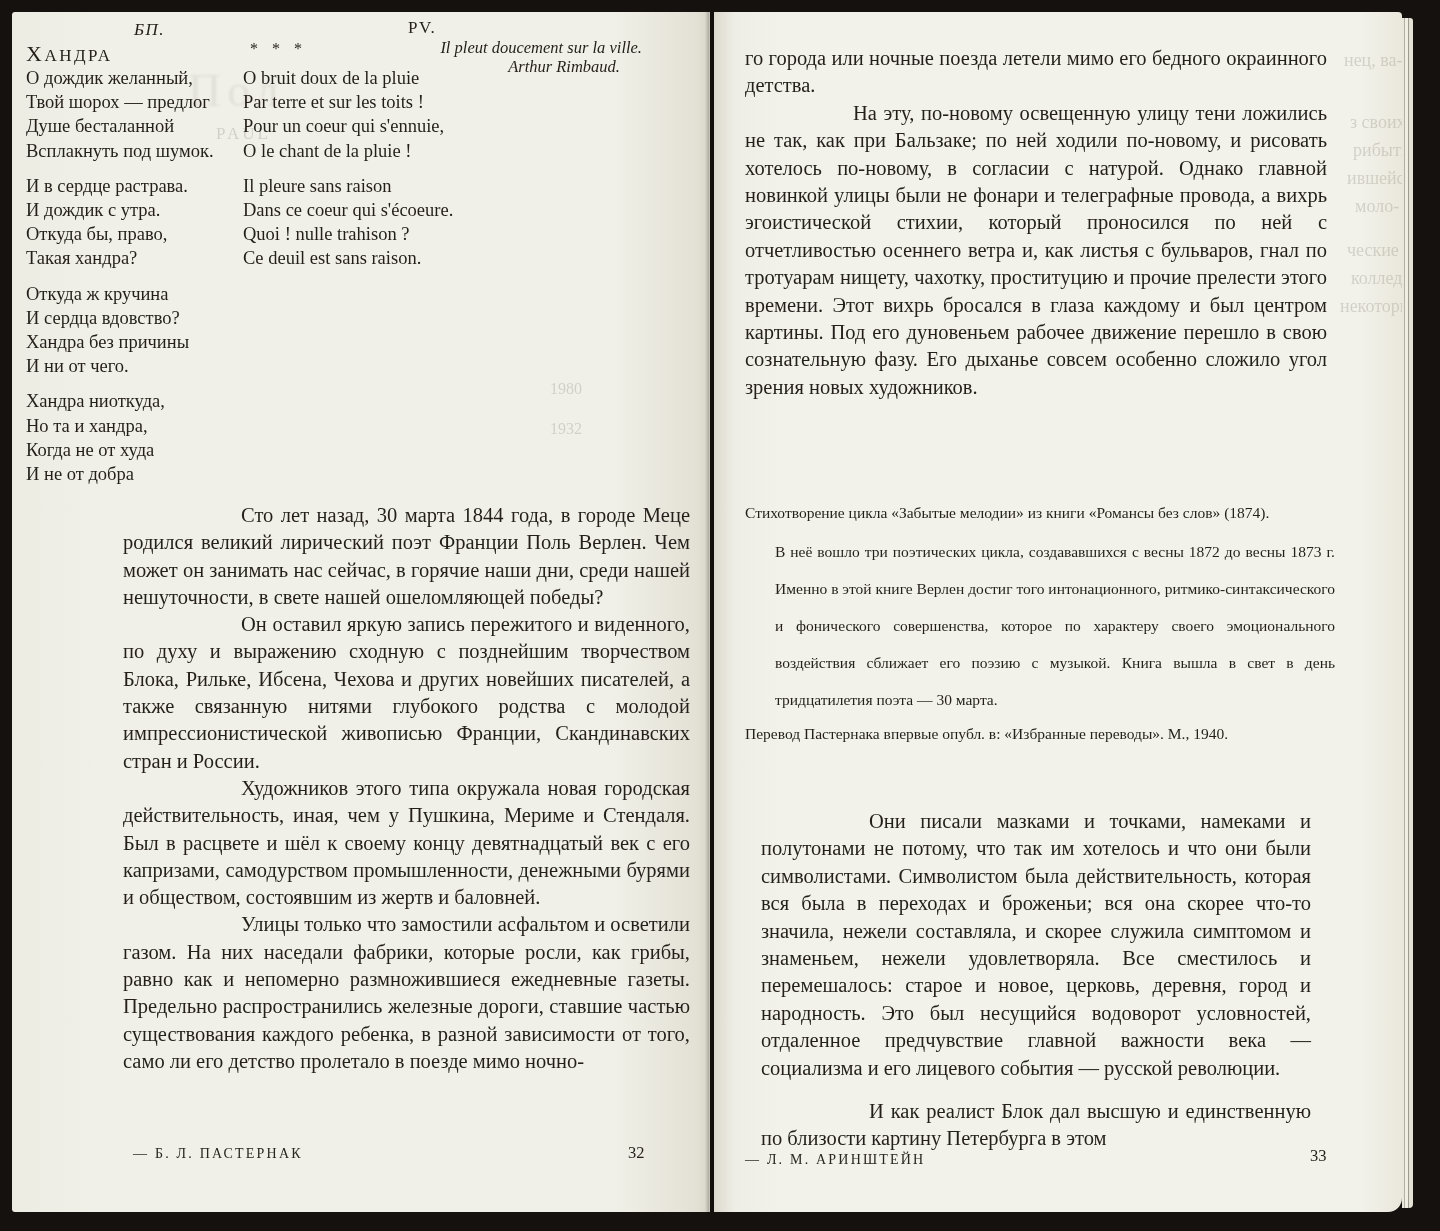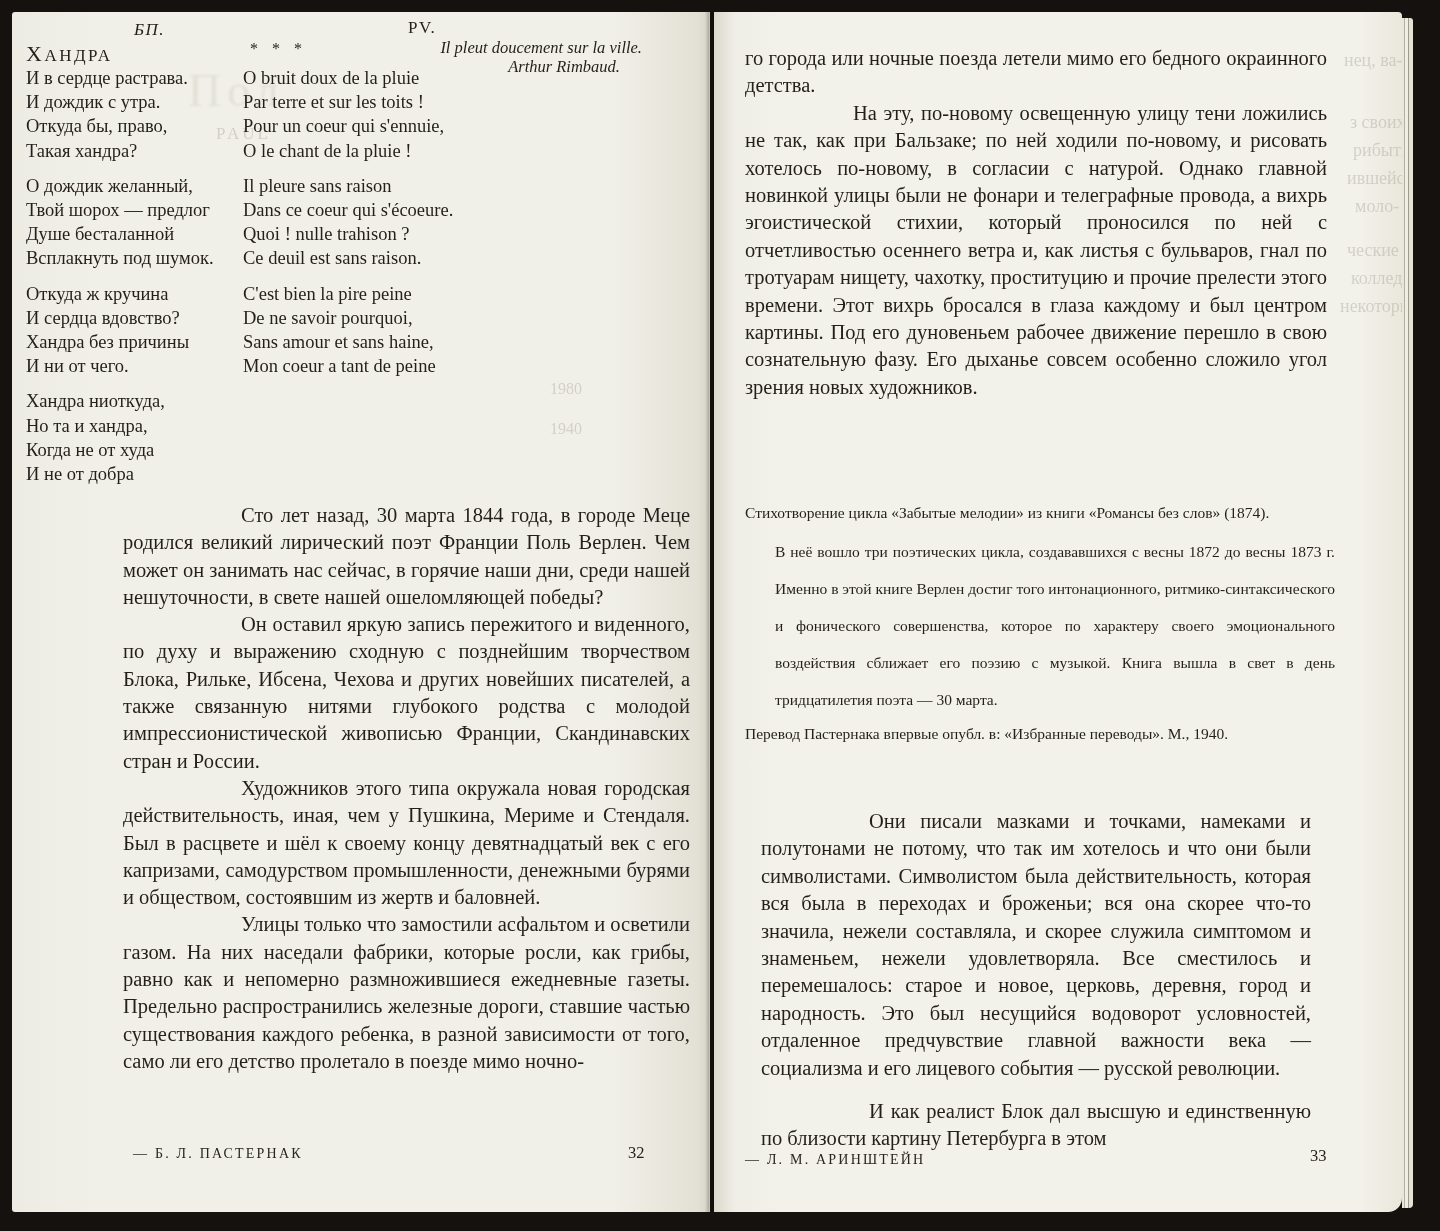--- a/index.html
+++ b/index.html
@@ -68,43 +68,43 @@
 </head>
 <body>
 
 <div>
 
   <div class="page page-left">
 
     <span class="ghost ghost-big" style="left:176px;top:52px;">Пол</span>
     <span class="ghost" style="left:204px;top:112px;font-size:17px;letter-spacing:3px;">PAUL</span>
     <span class="ghost" style="left:538px;top:368px;font-size:16px;">1980</span>
-    <span class="ghost" style="left:538px;top:408px;font-size:16px;">1940</span>
+    <span class="ghost" style="left:538px;top:408px;font-size:16px;">1932</span>
 
     <div class="lp-initials">БП.</div>
     <div class="lp-title">ХАНДРА</div>
     <div class="asterisks">* * *</div>
     <div class="lp-poet-initials">PV.</div>
     <div class="epigraph">
       <div>Il pleut doucement sur la ville.</div>
       <div class="attr">Arthur Rimbaud.</div>
     </div>
 
     <div class="poem poem-ru">
       <div class="stanza">
+        <div class="pline">О дождик желанный,</div>
+        <div class="pline">Твой шорох — предлог</div>
+        <div class="pline">Душе бесталанной</div>
+        <div class="pline">Всплакнуть под шумок.</div>
+      </div>
+      <div class="stanza">
         <div class="pline">И в сердце растрава.</div>
         <div class="pline">И дождик с утра.</div>
         <div class="pline">Откуда бы, право,</div>
         <div class="pline">Такая хандра?</div>
-      </div>
-      <div class="stanza">
-        <div class="pline">О дождик желанный,</div>
-        <div class="pline">Твой шорох — предлог</div>
-        <div class="pline">Душе бесталанной</div>
-        <div class="pline">Всплакнуть под шумок.</div>
       </div>
       <div class="stanza">
         <div class="pline">Откуда ж кручина</div>
         <div class="pline">И сердца вдовство?</div>
         <div class="pline">Хандра без причины</div>
         <div class="pline">И ни от чего.</div>
       </div>
       <div class="stanza">
         <div class="pline">Хандра ниоткуда,</div>
         <div class="pline">Но та и хандра,</div>
@@ -118,26 +118,20 @@
         <div class="pline">O bruit doux de la pluie</div>
         <div class="pline">Par terre et sur les toits !</div>
         <div class="pline">Pour un coeur qui s'ennuie,</div>
         <div class="pline">O le chant de la pluie !</div>
       </div>
       <div class="stanza">
         <div class="pline">Il pleure sans raison</div>
         <div class="pline">Dans ce coeur qui s'écoeure.</div>
         <div class="pline">Quoi ! nulle trahison ?</div>
         <div class="pline">Ce deuil est sans raison.</div>
-      </div>
-      <div class="stanza">
-        <div class="pline">C'est bien la pire peine</div>
-        <div class="pline">De ne savoir pourquoi,</div>
-        <div class="pline">Sans amour et sans haine,</div>
-        <div class="pline">Mon coeur a tant de peine</div>
       </div>
     </div>
 
     <div class="lp-prose">
       <p>Сто лет назад, 30 марта 1844 года, в городе Меце родился великий лирический поэт Франции Поль Верлен. Чем может он занимать нас сейчас, в горячие наши дни, среди нашей нешуточности, в свете нашей ошеломляющей победы?</p>
       <p>Он оставил яркую запись пережитого и виденного, по духу и выражению сходную с позднейшим творчеством Блока, Рильке, Ибсена, Чехова и других новейших писателей, а также связанную нитями глубокого родства с молодой импрессионистической живописью Франции, Скандинавских стран и России.</p>
       <p>Художников этого типа окружала новая городская действительность, иная, чем у Пушкина, Мериме и Стендаля. Был в расцвете и шёл к своему концу девятнадцатый век с его капризами, самодурством промышленности, денежными бурями и обществом, состоявшим из жертв и баловней.</p>
       <p>Улицы только что замостили асфальтом и осветили газом. На них наседали фабрики, которые росли, как грибы, равно как и непомерно размножившиеся ежедневные газеты. Предельно распространились железные дороги, ставшие частью существования каждого ребенка, в разной зависимости от того, само ли его детство пролетало в поезде мимо ночно-</p>
     </div>
 

